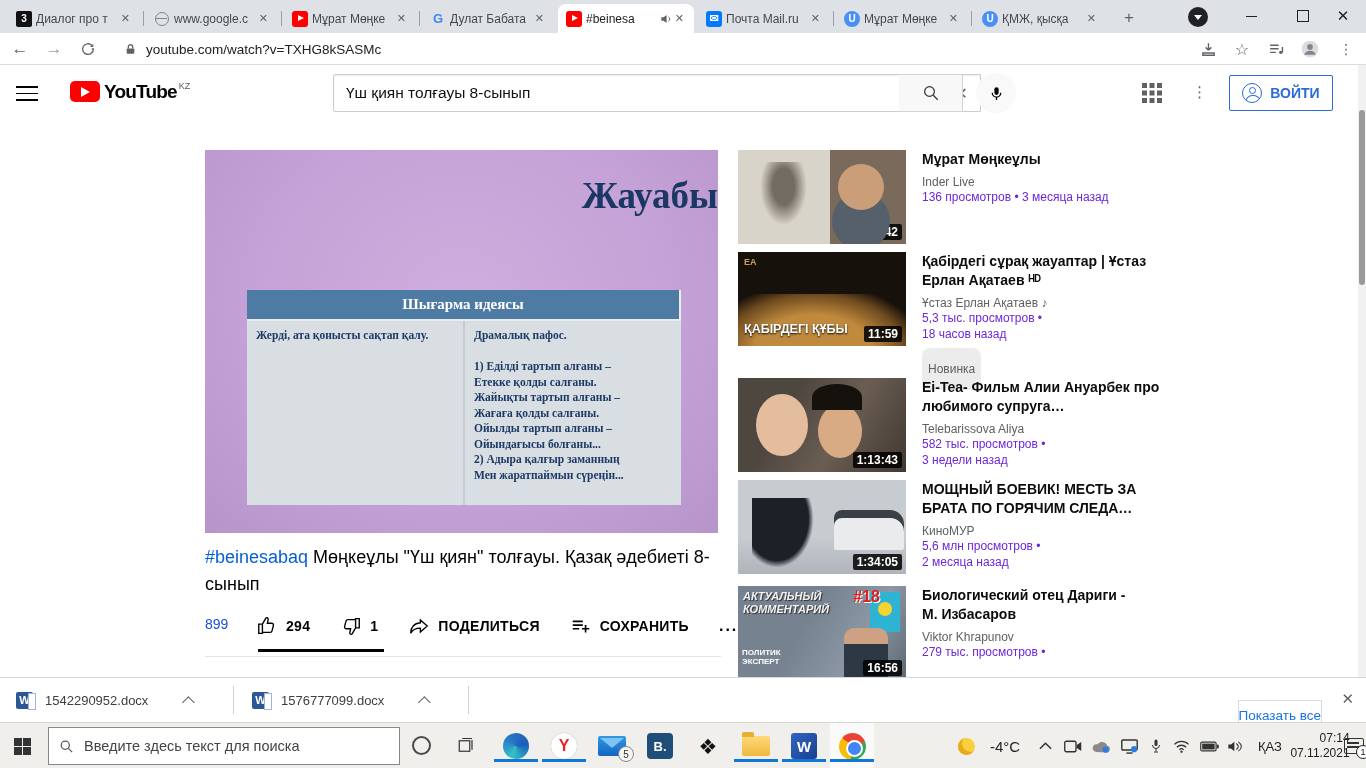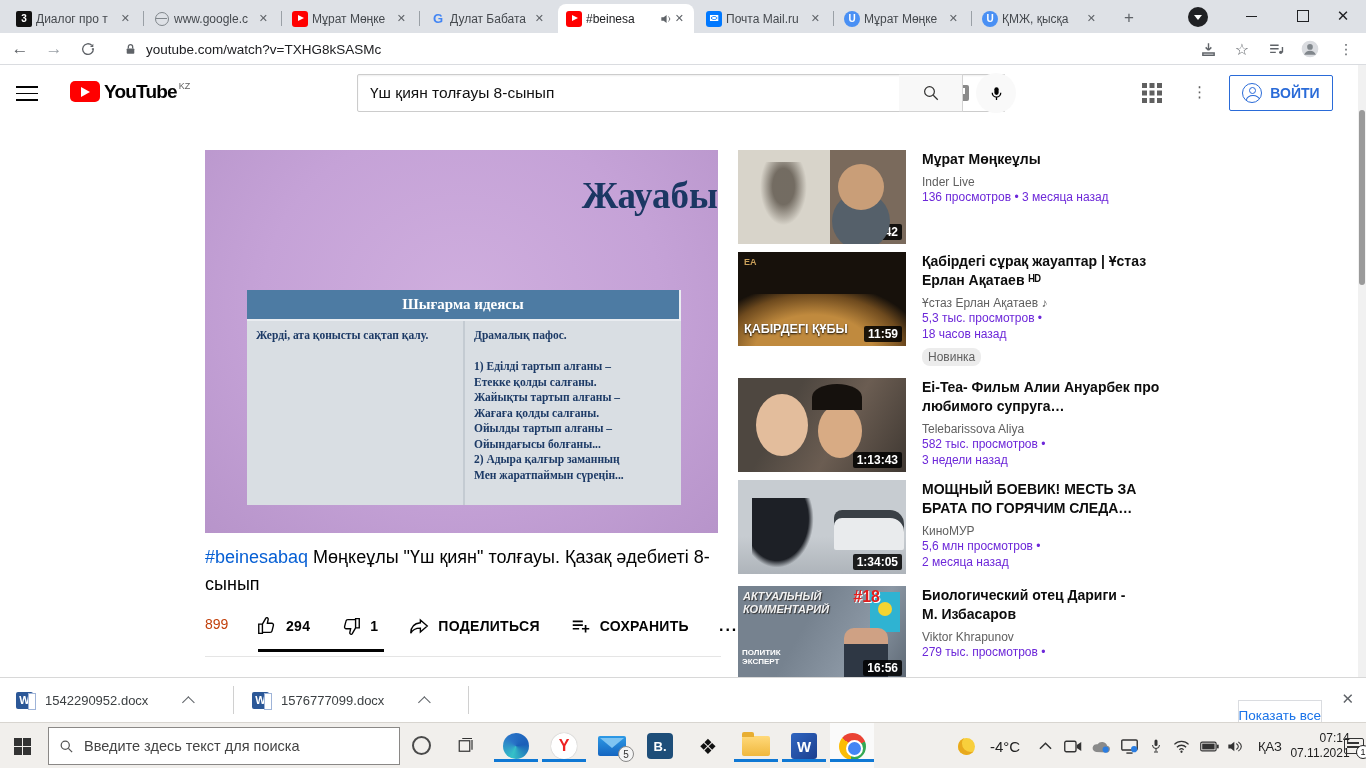--- a/index.html
+++ b/index.html
@@ -55,21 +55,21 @@
   .burger div { height:1.8px; background:#030303; margin:4.4px 0; }
   .ytlogo { position:absolute; left:70px; top:16px; display:flex; align-items:flex-start; }
   .ytmark { width:30px; height:21px; background:#f00; border-radius:5px; position:relative; }
   .ytmark:after { content:""; position:absolute; left:11px; top:5.5px; border-left:9px solid #fff;
                   border-top:5px solid transparent; border-bottom:5px solid transparent; }
   .ytword { font-size:19px; font-weight:bold; letter-spacing:-0.8px; color:#030303; margin-left:4px;
             font-family:"Liberation Sans",sans-serif; }
   .ytkz { font-size:9px; color:#606060; margin-left:2px; }
   #ytsearch { position:absolute; left:333px; top:9px; width:648px; height:38px;
               border:1px solid #ccc; border-radius:2px 0 0 2px; display:flex; align-items:center;
-              box-shadow:inset 0 1px 2px #eee;margin-left:24px; }
+              box-shadow:inset 0 1px 2px #eee; }
   #ytsearch input { border:0; outline:none; flex:1; font-size:15.5px; color:#111;
                     padding:0 12px; font-family:"Liberation Sans",sans-serif; background:transparent; }
   .kbico { width:24px; height:16px; background:#8a8a8a; border-radius:2px; margin-right:10px; position:relative; }
   .kbico:after { content:""; position:absolute; left:3px; top:3px; right:3px; height:6px;
                  background:repeating-linear-gradient(90deg,#fff 0 2px,transparent 2px 5px); }
   .sclear { font-size:16px; color:#606060; margin-right:12px; }
   #ytsearchbtn { position:absolute; left:899px; top:9px; width:64px; height:38px; background:#f8f8f8;
                  border:1px solid #d3d3d3; border-left:0; display:flex; align-items:center; justify-content:center; }
   #ytmic { position:absolute; left:976px; top:8px; width:40px; height:40px; border-radius:50%;
            background:#f9f9f9; display:flex; align-items:center; justify-content:center; }
@@ -99,40 +99,40 @@
            justify-content:center; }
   .sl-th:first-child { border-right:2px solid #e9ecf0; }
   .sl-tbody { flex:1; display:flex; background:#d9dee3; }
   .sl-td { flex:1; padding:7px 9px; font-size:11.5px; font-weight:bold; color:#1c3a66; line-height:15.5px; }
   .sl-td:first-child { border-right:2px solid #c4cbd2; }
   .pre { white-space:pre-line; }
 
   
   #vtitle { position:absolute; left:205px; top:479px; width:516px; font-size:18px; line-height:27px; color:#030303; }
   #vtitle .hash { color:#065fd4; }
-  #vviews { position:absolute; left:205px; top:551px; font-size:14px; color:#c2410c; }
+  #vviews { position:absolute; left:205px; top:551px; font-size:14px; color:#1d4ed8; }
   #vactions { position:absolute; left:256px; top:545px; height:32px; display:flex; align-items:center;
               gap:30px; color:#606060; font-size:14px; font-weight:bold; }
   .act { display:flex; align-items:center; gap:8px; color:#030303; }
   .act .lbl { color:#030303; letter-spacing:0.3px; }
   .act svg { stroke:#030303; fill:none; stroke-width:1.5; }
   #ratebar { position:absolute; left:258px; top:584px; width:126px; height:3px; background:#030303; }
   #vdivider { position:absolute; left:205px; top:591px; width:516px; height:1px; background:#e5e5e5; }
 
   
   .sitem { position:absolute; left:738px; width:620px; }
   .thumb { position:absolute; left:0; top:0; width:168px; height:94px; background:#222; overflow:hidden; }
   .dur { position:absolute; right:4px; bottom:4px; background:rgba(0,0,0,.85); color:#fff;
          font-size:12px; font-weight:bold; padding:1px 4px; border-radius:2px; }
   .stxt { position:absolute; left:184px; top:0; width:262px; }
   .stitle { font-size:14px; line-height:19px; color:#0d0d0d; font-weight:bold; max-height:38px; overflow:hidden; }
   .schan { font-size:12px; color:#606060; margin-top:6px; }
   .smeta { font-size:12px; color:#6d28d9; line-height:16px; }
   .badge { display:inline-block; margin-top:6px; background:#ececec; color:#606060; font-size:12px;
-           padding:2px 6px; border-radius:8px; }
+           padding:14px 6px; border-radius:8px; }
   
   .t1 { background:linear-gradient(90deg,#d8d4ca 0 55%,#7a6a5c 55% 100%); }
   .t1:before { content:""; position:absolute; left:18px; top:12px; width:55px; height:70px;
                background:radial-gradient(ellipse at 50% 35%, #5a5248 0 28%, transparent 60%); opacity:.8; }
   .t1:after { content:""; position:absolute; left:100px; top:14px; width:46px; height:46px;
               border-radius:50%; background:#c99e78; box-shadow:0 34px 0 6px #55606a; }
   .t2 { background:#17110b; }
   .t2 .gold { position:absolute; left:0; bottom:0; width:168px; height:52px;
               background:radial-gradient(ellipse at 45% 110%, #c08a3e 0 45%, #6e4a1e 70%, transparent 85%); }
   .t2 .cap { position:absolute; left:6px; bottom:10px; color:#fff; font-weight:bold; font-size:12.5px;

